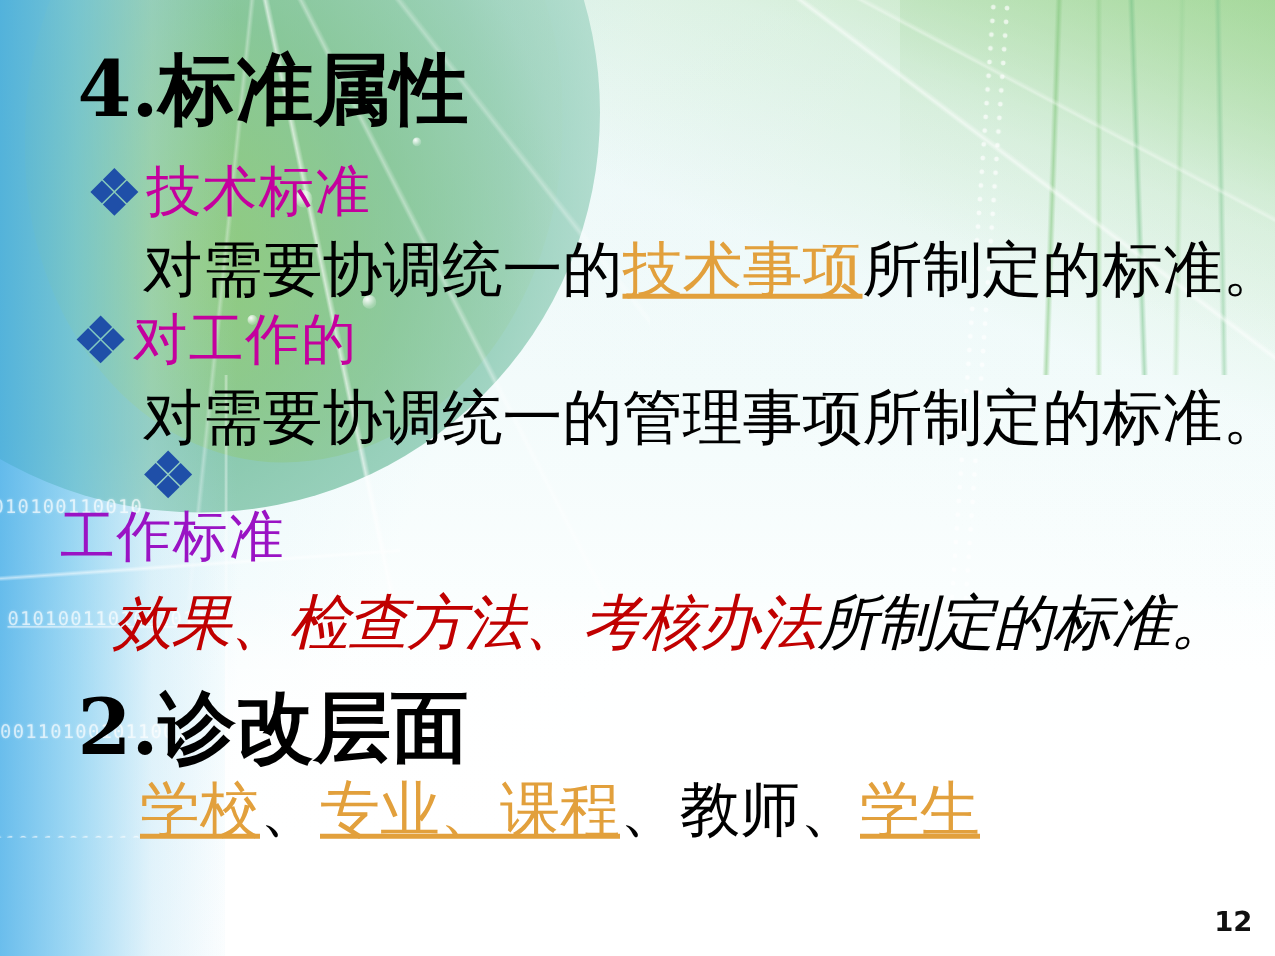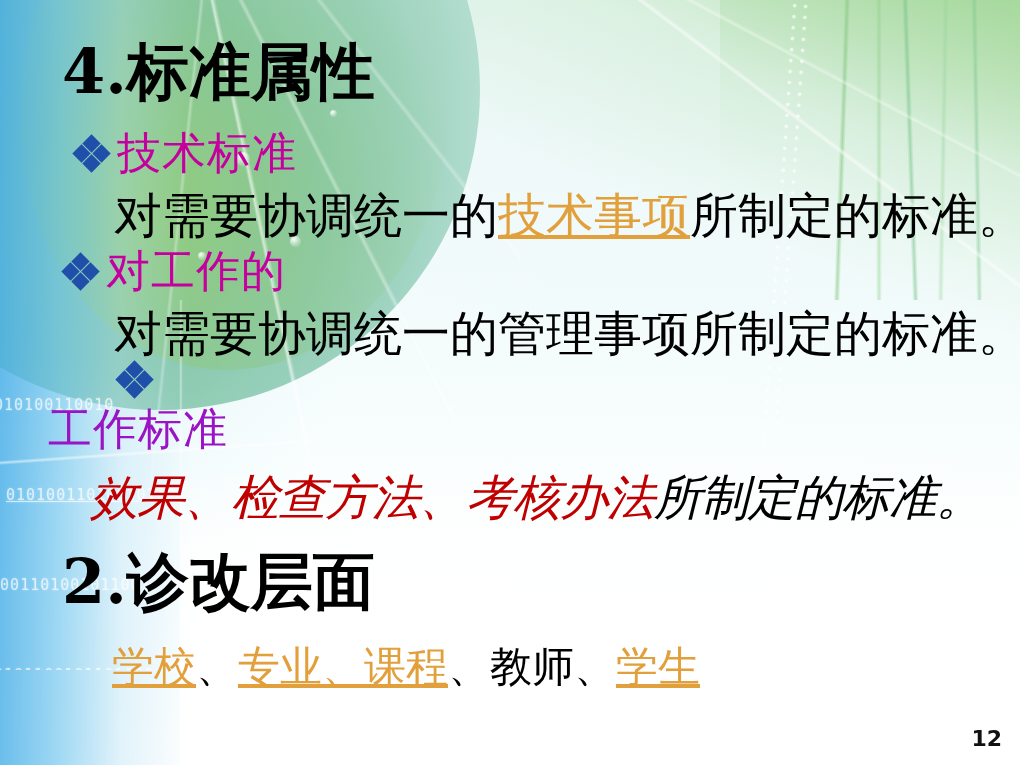--- a/index.html
+++ b/index.html
@@ -304,19 +304,19 @@
       <span class="bullet-label" style="color:#9A13C4;">工作标准</span>
     </div>
 
 
     <div class="body-line tight" style="left:90px; top:466px;font-style:italic;">
       <span class="hl-red">效果、检查方法、考核办法</span><span>所制定的标准。</span>
     </div>
 
     <div class="heading-num h5">2.诊改层面</div>
 
-    <div class="body-line" style="left:112px; top:639px; font-size:42px;">
+    <div class="body-line" style="left:112px; top:616px; font-size:48px;">
       <span class="hl-gold">学校</span><span>、</span><span class="hl-gold">专业、课程</span><span>、</span><span>教师、</span><span class="hl-gold">学生</span>
     </div>
 
     <div class="page-number">12</div>
   </div>
 </div>
 
 </body></html>

